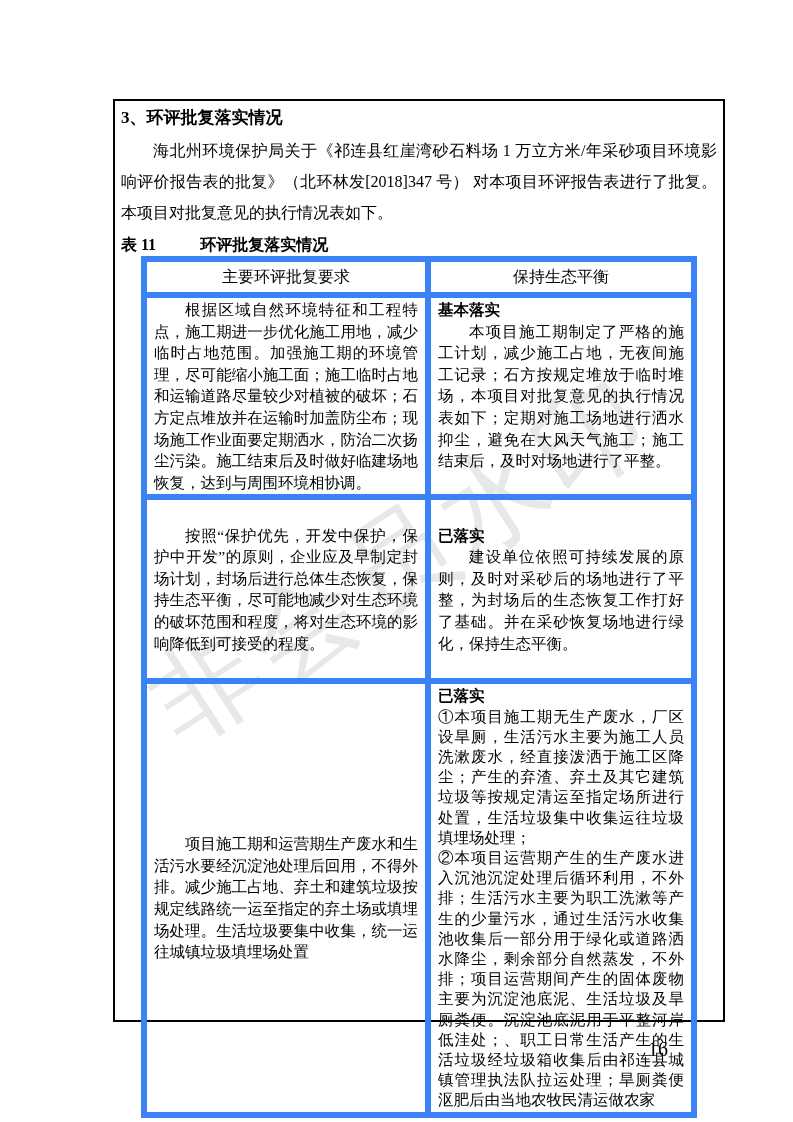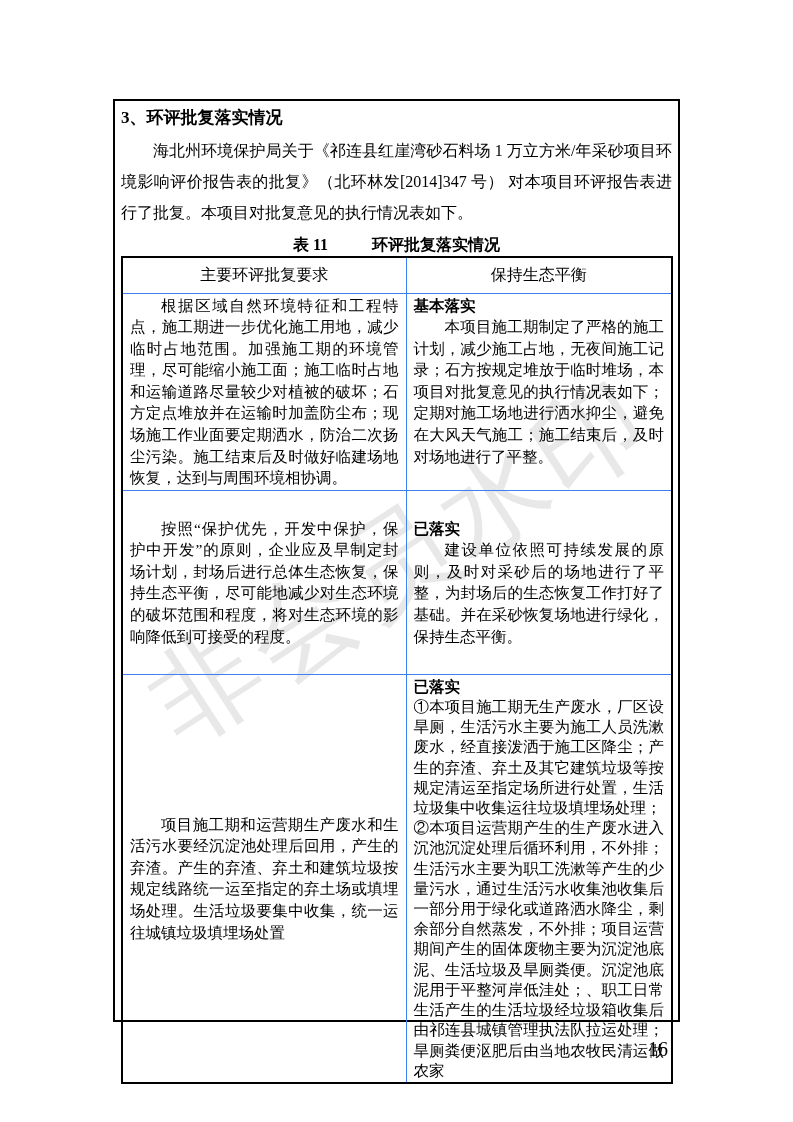--- a/index.html
+++ b/index.html
@@ -18,21 +18,21 @@
     color: rgba(0,0,0,0.09);
     transform: rotate(-33deg);
     white-space: nowrap;
     z-index: 0;
     user-select: none;
   }
 
   .page-box {
     position: absolute;
     left: 113px; top: 99px;
-    width: 567px; height: 923px;
+    width: 612px; height: 923px;
     border: 2px solid #000;
     padding: 4px 6px;
     z-index: 1;
     background: transparent;
   }
 
   .section-title {
     font-size: 17px;
     font-weight: bold;
     line-height: 26px;
@@ -43,36 +43,35 @@
     font-size: 16px;
     line-height: 31px;
     text-align: justify;
     text-indent: 2em;
   }
 
   .caption {
     margin-top: 6px;
     height: 22px;
     line-height: 22px;
-    text-align: center;
     font-size: 16px;
     font-weight: bold;
   }
   .caption .cap-label { margin-right: 44px; }
 
   table.approval {
     border-collapse: collapse;
     table-layout: fixed;
     width: 550px;
     margin: 0 auto;
     border: 2px solid #000;
     font-size: 15.5px;
   }
   table.approval td, table.approval th {
-    border: 1px solid #3b82f6;
+    border: 6px solid #3b82f6;
     overflow: hidden;
   }
   th.col-head {
     height: 36px;
     font-weight: normal;
     font-size: 16px;
     text-align: center;
     vertical-align: middle;
   }
   td.cell {
@@ -98,21 +97,21 @@
 </style>
 </head>
 <body>
 
 <div class="watermark">非会员水印</div>
 
 <div class="page-box">
 
   <div class="section-title">3、环评批复落实情况</div>
 
-  <p class="intro">海北州环境保护局关于《祁连县红崖湾砂石料场 1 万立方米/年采砂项目环境影响评价报告表的批复》（北环林发[2014]347 号） 对本项目环评报告表进行了批复。本项目对批复意见的执行情况表如下。</p>
+  <p class="intro">海北州环境保护局关于《祁连县红崖湾砂石料场 1 万立方米/年采砂项目环境影响评价报告表的批复》（北环林发[2018]347 号） 对本项目环评报告表进行了批复。本项目对批复意见的执行情况表如下。</p>
 
   <div class="caption">
     <span class="cap-label">表 11</span><span>环评批复落实情况</span>
   </div>
 
   <table class="approval">
     <colgroup>
       <col style="width:284px">
       <col style="width:266px">
     </colgroup>
@@ -134,21 +133,21 @@
       <td class="cell v-mid">
         <p class="indent">按照“保护优先，开发中保护，保护中开发”的原则，企业应及早制定封场计划，封场后进行总体生态恢复，保持生态平衡，尽可能地减少对生态环境的破坏范围和程度，将对生态环境的影响降低到可接受的程度。</p>
       </td>
       <td class="cell v-mid">
         <div class="status">已落实</div>
         <p class="indent">建设单位依照可持续发展的原则，及时对采砂后的场地进行了平整，为封场后的生态恢复工作打好了基础。并在采砂恢复场地进行绿化，保持生态平衡。</p>
       </td>
     </tr>
     <tr class="row-3">
       <td class="cell v-mid">
-        <p class="indent">项目施工期和运营期生产废水和生活污水要经沉淀池处理后回用，产生的弃渣。产生的弃渣、弃土和建筑垃圾按规定线路统一运至指定的弃土场或填埋场处理。生活垃圾要集中收集，统一运往城镇垃圾填埋场处置</p>
+        <p class="indent">项目施工期和运营期生产废水和生活污水要经沉淀池处理后回用，不得外排。减少施工占地、弃土和建筑垃圾按规定线路统一运至指定的弃土场或填埋场处理。生活垃圾要集中收集，统一运往城镇垃圾填埋场处置</p>
       </td>
       <td class="cell dense">
         <div class="status">已落实</div>
         <p>①本项目施工期无生产废水，厂区设旱厕，生活污水主要为施工人员洗漱废水，经直接泼洒于施工区降尘；产生的弃渣、弃土及其它建筑垃圾等按规定清运至指定场所进行处置，生活垃圾集中收集运往垃圾填埋场处理；</p>
         <p>②本项目运营期产生的生产废水进入沉池沉淀处理后循环利用，不外排；生活污水主要为职工洗漱等产生的少量污水，通过生活污水收集池收集后一部分用于绿化或道路洒水降尘，剩余部分自然蒸发，不外排；项目运营期间产生的固体废物主要为沉淀池底泥、生活垃圾及旱厕粪便。沉淀池底泥用于平整河岸低洼处；、职工日常生活产生的生活垃圾经垃圾箱收集后由祁连县城镇管理执法队拉运处理；旱厕粪便沤肥后由当地农牧民清运做农家</p>
       </td>
     </tr>
   </tbody>
     </table>
 

